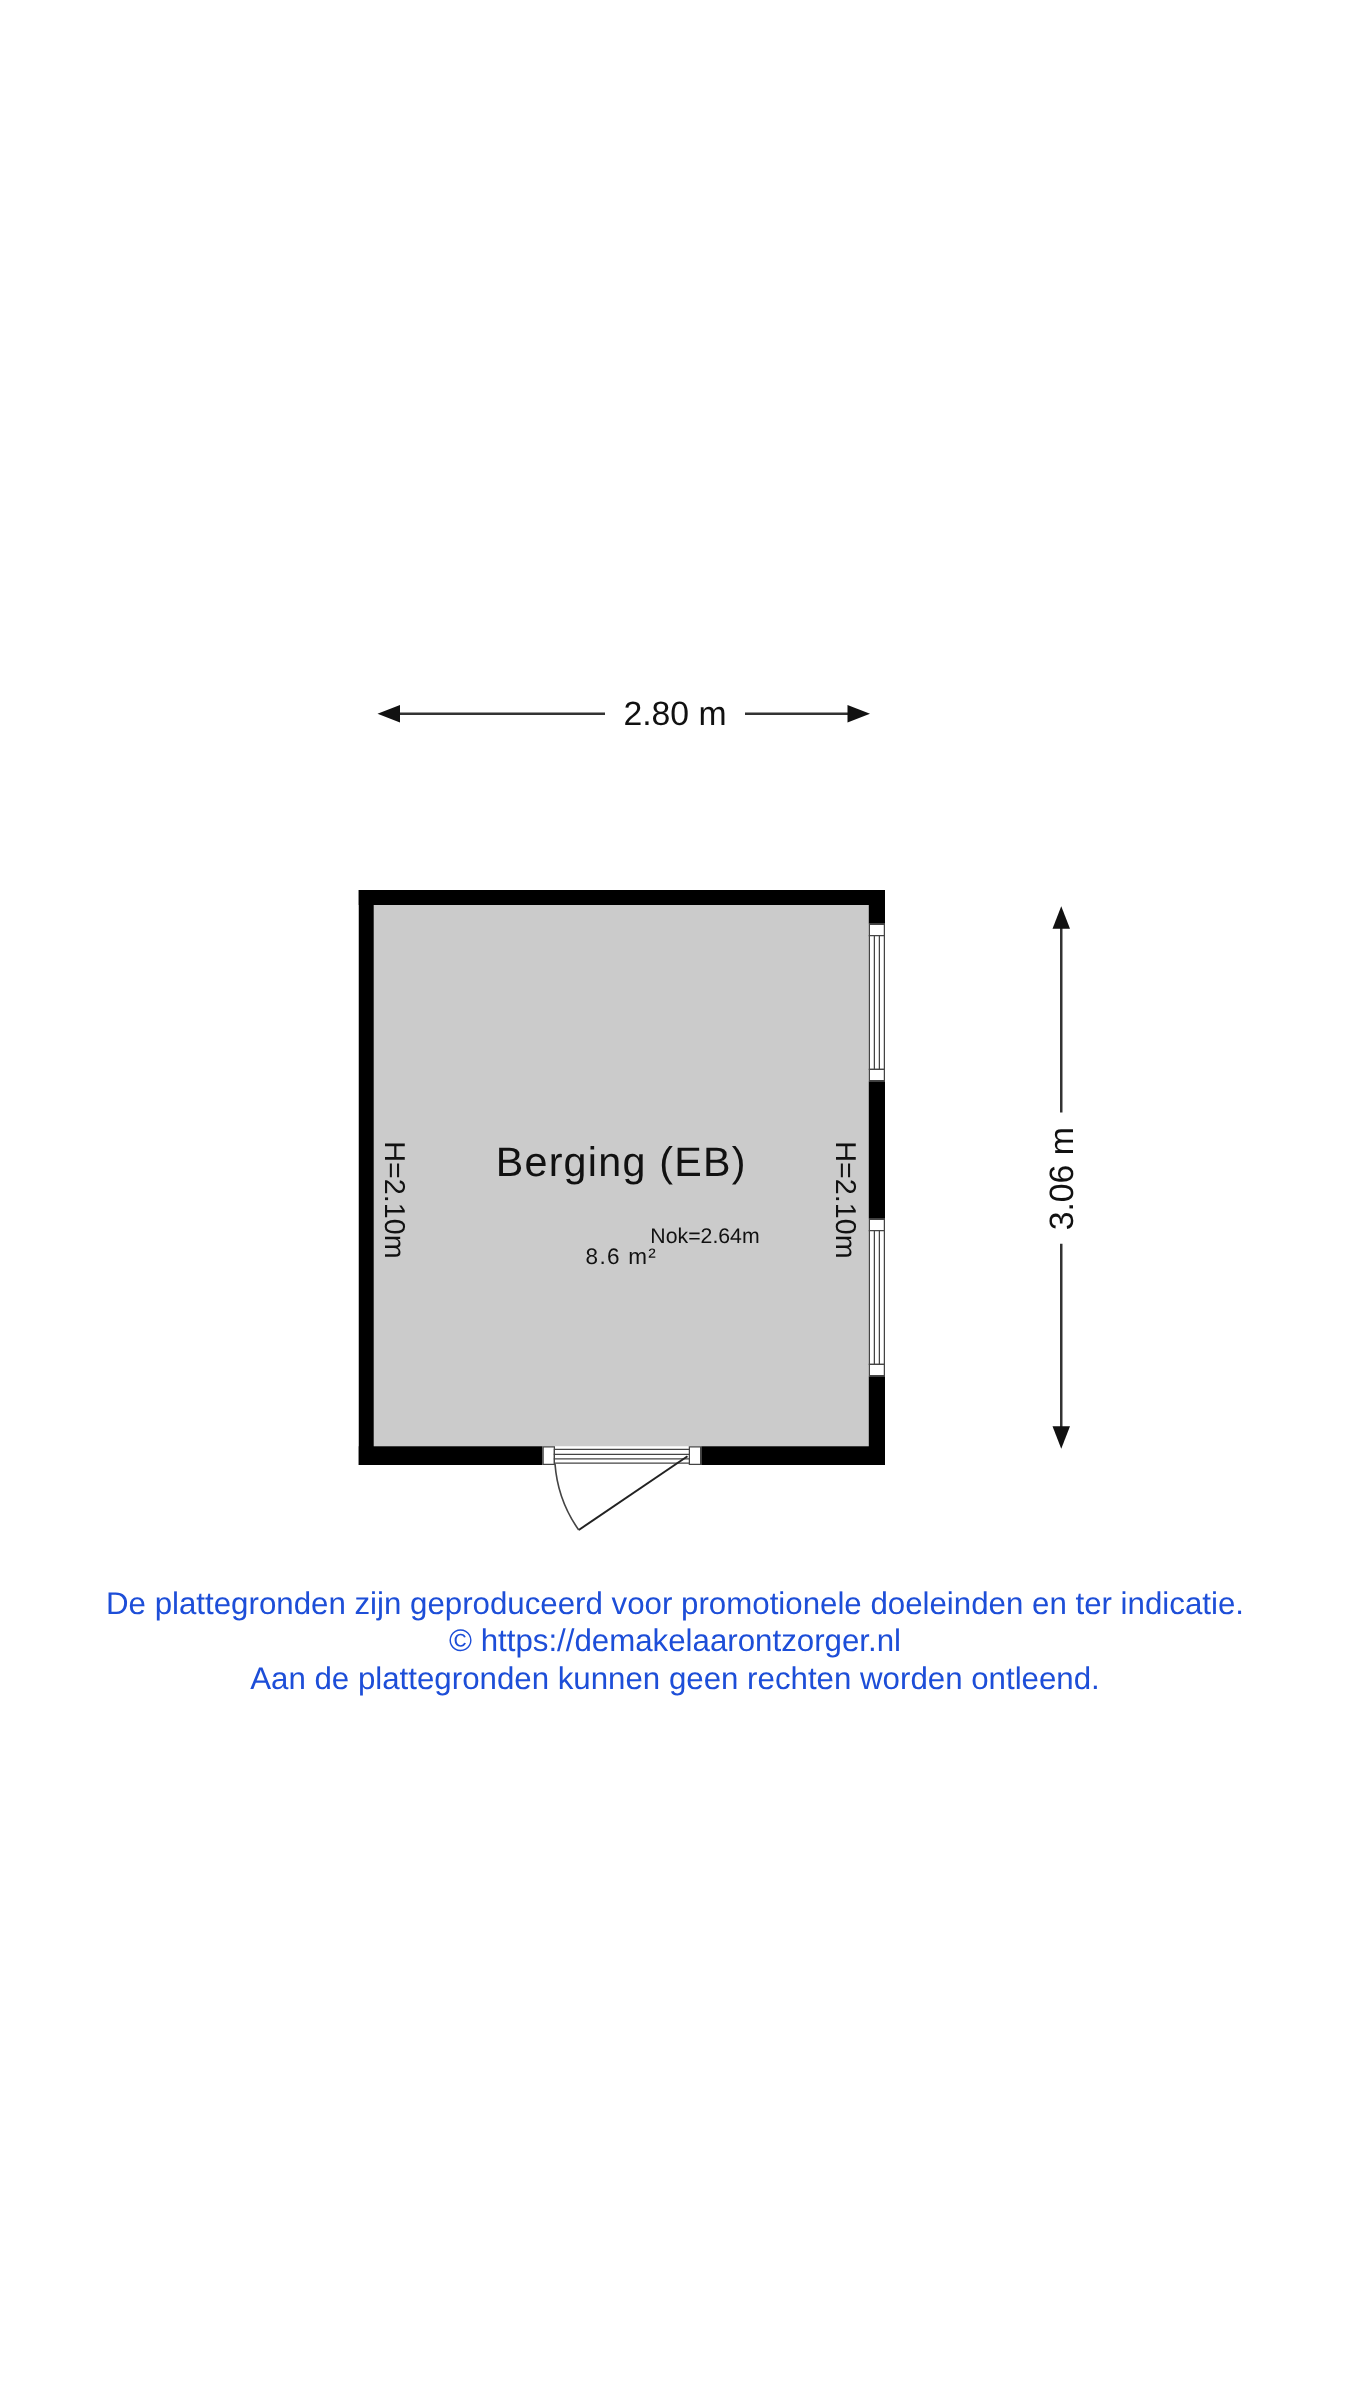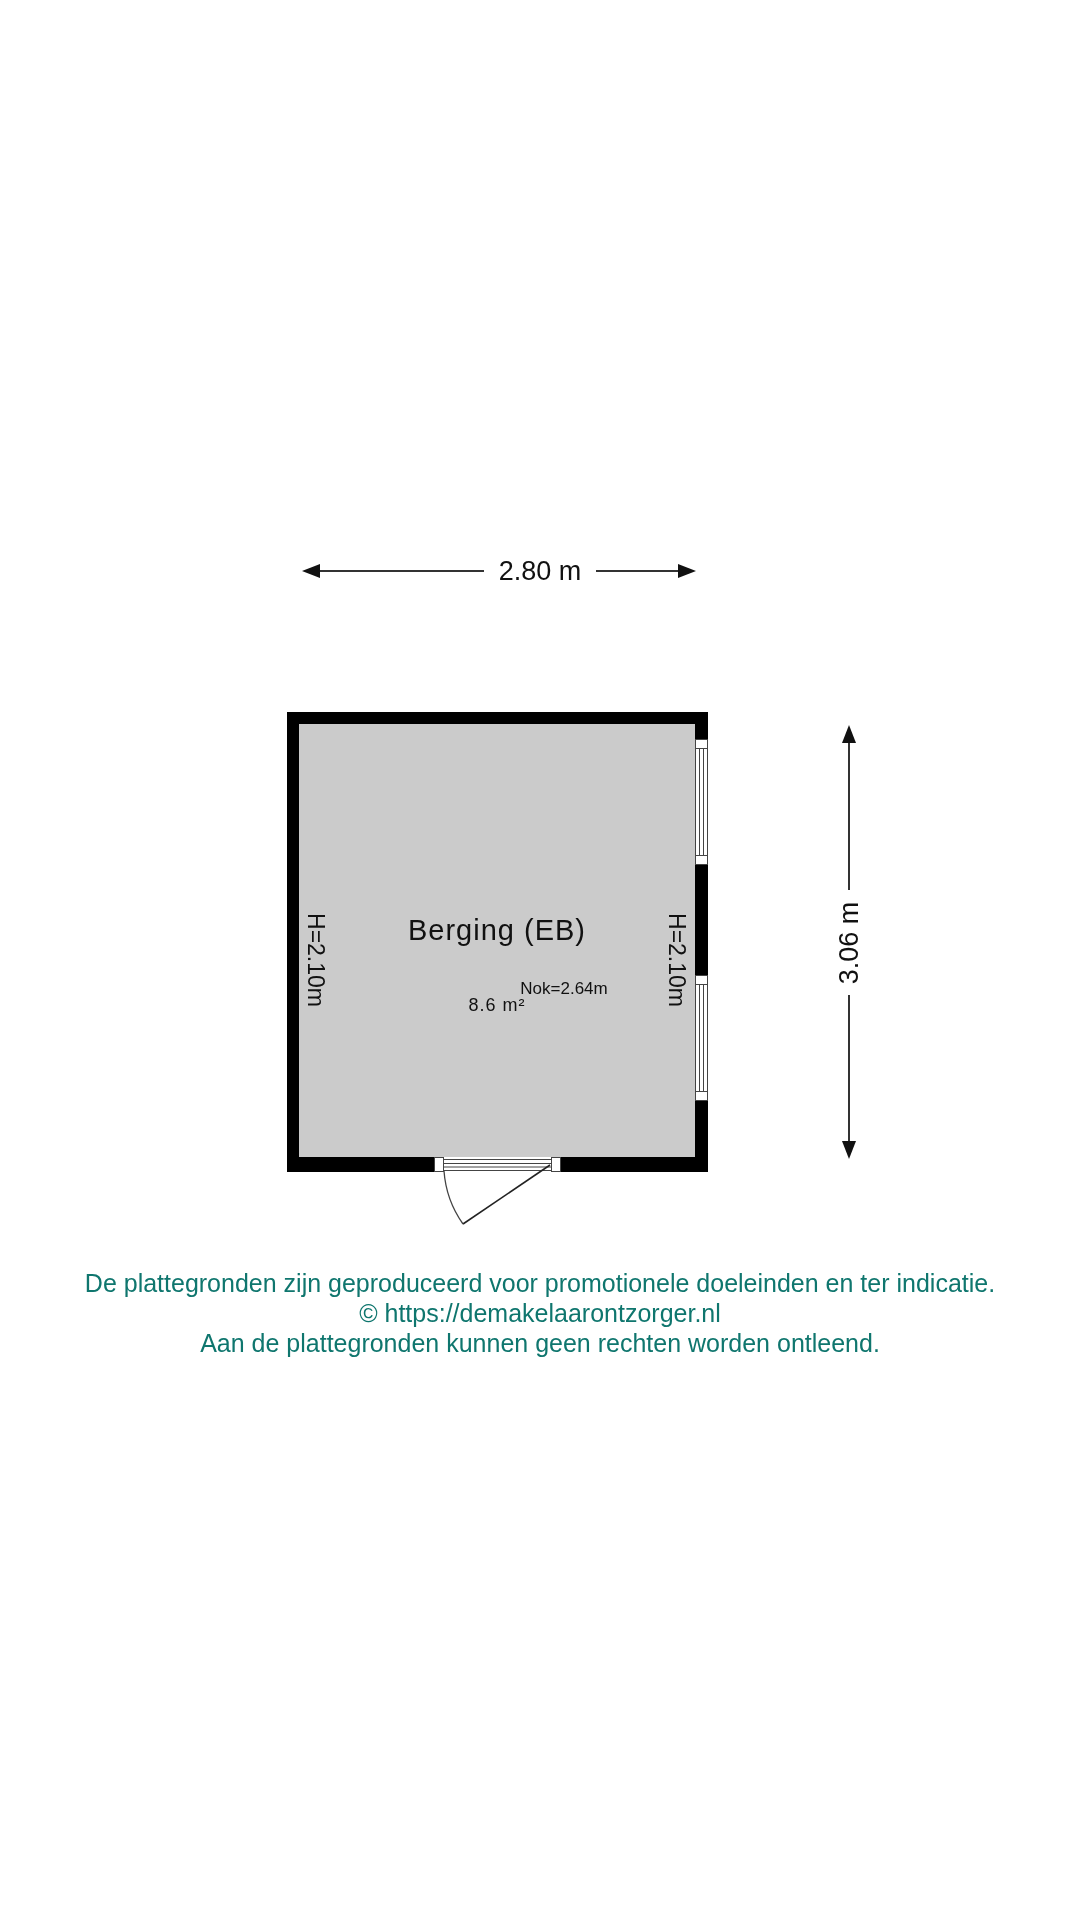--- a/index.html
+++ b/index.html
@@ -48,21 +48,21 @@
       line-height: 34px;
       background: #ffffff;
       padding: 0 6px;
       transform: translate(-50%, -50%) rotate(-90deg);
     }
     
     .room-name {
       left: 497px;
       top: 915px;
       transform: translateX(-50%);
-      font-size: 29px;
+      font-size: 33px;
       line-height: 30px;
       letter-spacing: 1px;
     }
     .room-area {
       left: 497px;
       top: 990px;
       transform: translateX(-50%);
       font-size: 18px;
       line-height: 30px;
       letter-spacing: 1px;
@@ -91,21 +91,21 @@
     }
     
     .disclaimer {
       position: absolute;
       left: 0;
       top: 1268px;
       width: 1080px;
       text-align: center;
       font-size: 25px;
       line-height: 30px;
-      color: #0f766e;
+      color: #1d4ed8;
     }
     .disclaimer div {
       white-space: nowrap;
     }
   </style>
 </head>
 <body>
 
 <div class="canvas">
   <svg width="1080" height="1920" viewBox="0 0 1080 1920" xmlns="http://www.w3.org/2000/svg">

